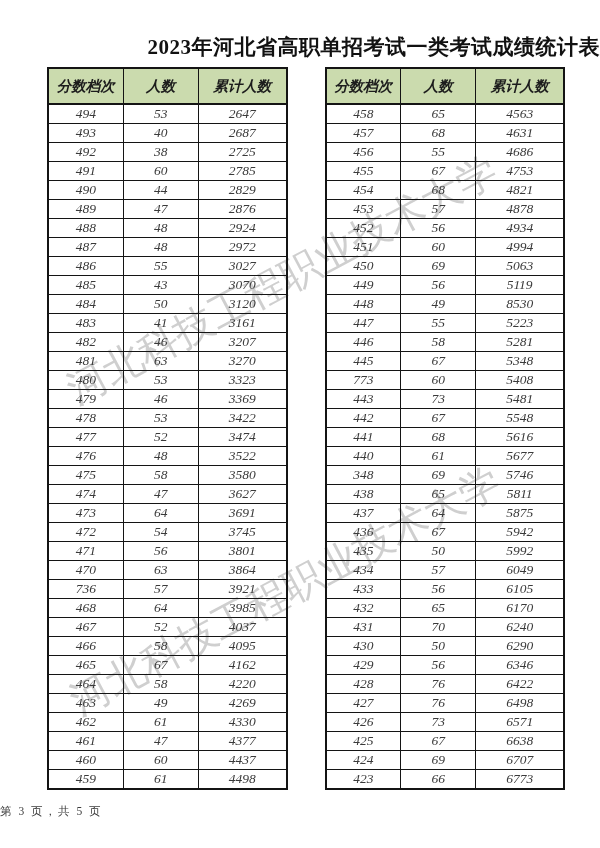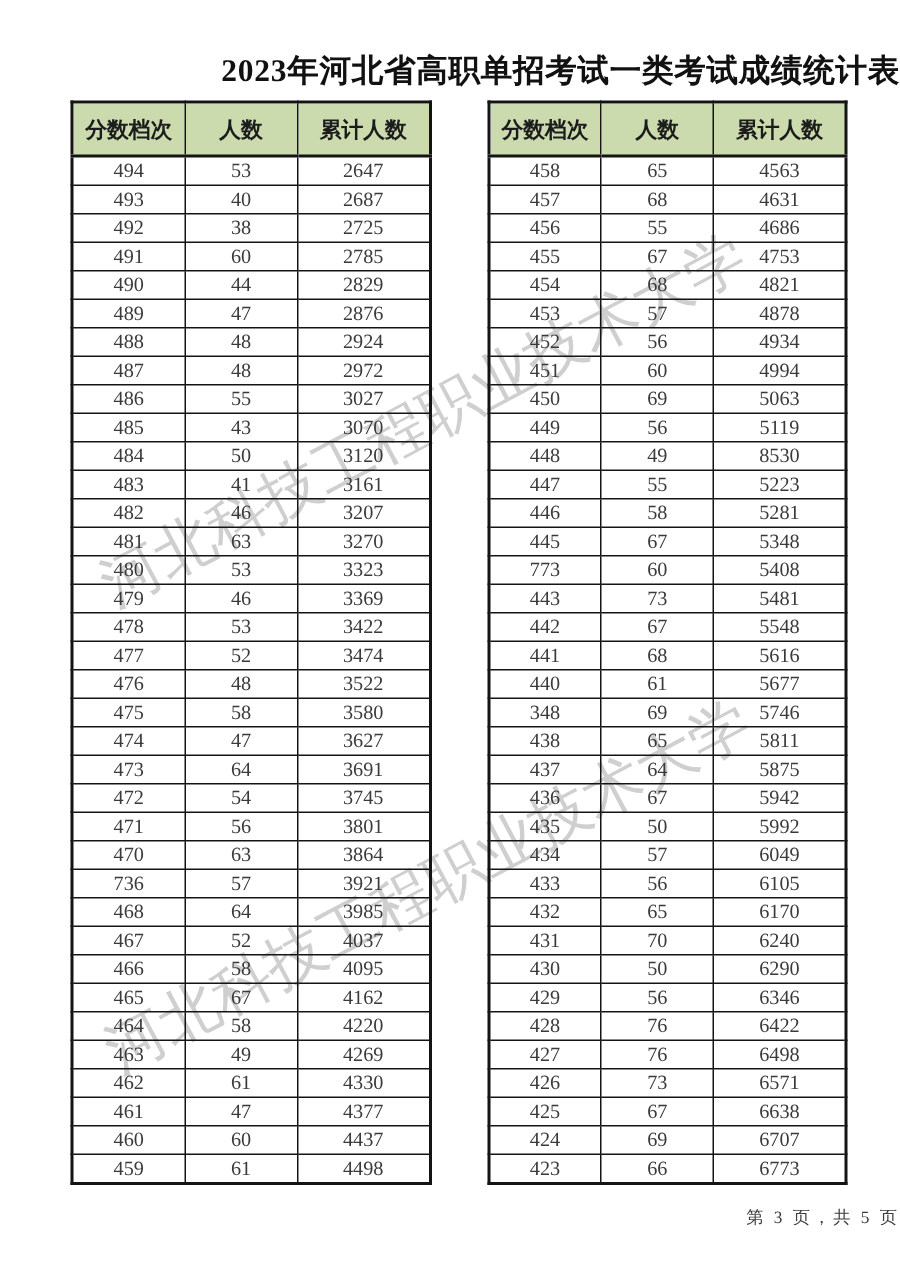--- a/index.html
+++ b/index.html
@@ -49,20 +49,21 @@
     color: #111;
   }
   .tables {
     position: absolute;
     top: 67px;
     left: 47px;
     right: 35px;
     display: flex;
     gap: 37px;
     z-index: 1;
+    font-style: italic;
   }
   table.score-table {
     flex: 1;
     border-collapse: collapse;
     table-layout: fixed;
   }
   table.score-table th, table.score-table td {
     border: 1px solid var(--border);
     text-align: center;
     vertical-align: middle;
@@ -85,21 +86,21 @@
     color: #3a3a3a;
   }
   col.c1 { width: 31.5%; }
   col.c2 { width: 31.5%; }
   col.c3 { width: 37%; }
   .footer {
     position: absolute;
     top: 804px;
     left: 0;
     width: 100%;
-    text-align: right;
+    text-align: left;
     font-size: 11.5px;
     letter-spacing: 2px;
     color: #3c3c3c;
     z-index: 1;
   }
 </style>
 </head>
 <body>
 
 <div class="page">

